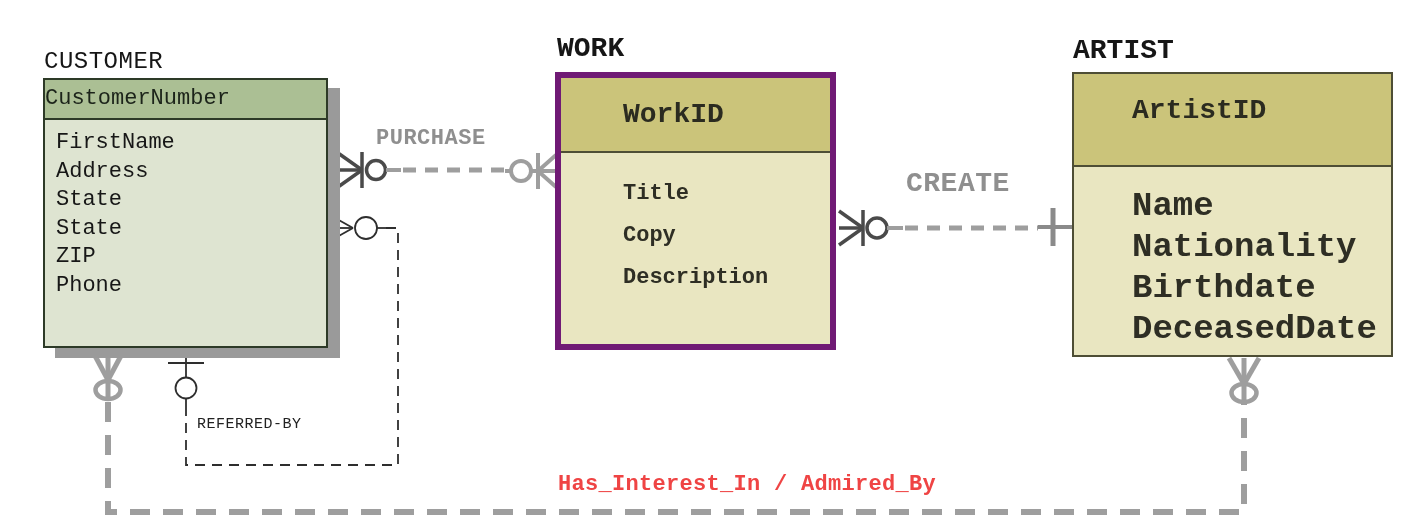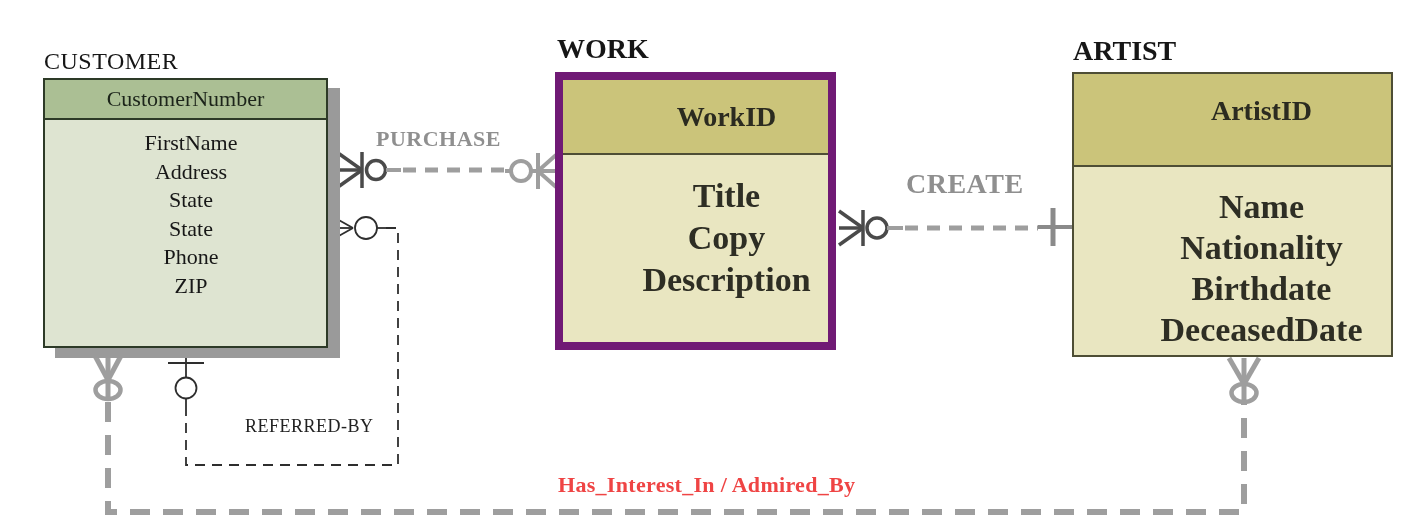--- a/index.html
+++ b/index.html
@@ -1,54 +1,53 @@
 <!DOCTYPE html>
 <html><head>
 <meta charset="utf-8">
 <style>
   html,body{margin:0;padding:0;background:#ffffff;}
   #canvas{
     position:relative;width:1405px;height:529px;overflow:hidden;background:#ffffff;
-    font-family:Liberation Serif, serif;
-    text-align:center;
+    font-family:Liberation Mono, monospace;
   }
   
   .entity-title{position:absolute;color:#161616;white-space:nowrap;}
   .t-customer{left:44px;top:48px;font-size:24px;font-weight:400;letter-spacing:0.5px;}
   .t-work{left:557px;top:33px;font-size:28px;font-weight:700;}
   .t-artist{left:1073px;top:35px;font-size:28px;font-weight:700;}
 
   .ebox{position:absolute;box-sizing:border-box;}
   .ebox .hdr{box-sizing:border-box;white-space:nowrap;overflow:hidden;}
   .ebox .attrs{box-sizing:border-box;}
   .ebox .attr{white-space:nowrap;}
 
   #box-customer{left:43px;top:78px;width:285px;height:270px;
     background:#dee4d1;border:2px solid #2d3a27;box-shadow:12px 10px 0 #9a9a9a;}
   #box-customer .hdr{height:40px;background:#abbf94;border-bottom:2px solid #2d3a27;
     line-height:38px;font-size:22px;color:#1c241a;}
   #box-customer .attrs{padding:9px 0 0 11px;font-size:22px;line-height:28.6px;color:#171717;}
 
   #box-work{left:555px;top:72px;width:281px;height:278px;
-    background:#e9e6c1;border:8px solid #701a75;}
+    background:#e9e6c1;border:6px solid #701a75;}
   #box-work .hdr{height:75px;background:#cbc47a;border-bottom:2px solid #4e4e35;
     line-height:73px;padding-left:62px;font-size:28px;font-weight:700;color:#2b2b20;}
-  #box-work .attrs{padding:20px 0 0 62px;font-size:34px;font-weight:700;line-height:42px;color:#2e2e24;}
+  #box-work .attrs{padding:20px 0 0 62px;font-size:22px;font-weight:700;line-height:42px;color:#2e2e24;}
 
   #box-artist{left:1072px;top:72px;width:321px;height:285px;
     background:#e9e6c1;border:2px solid #4e4e35;}
   #box-artist .hdr{height:93px;background:#cbc47a;border-bottom:2px solid #4e4e35;
     line-height:74px;padding-left:58px;font-size:28px;font-weight:700;color:#2b2b20;}
   #box-artist .attrs{padding:19px 0 0 58px;font-size:34px;font-weight:700;line-height:41px;color:#2e2e24;}
 
   
   .rel-label{position:absolute;white-space:nowrap;}
   .l-purchase{left:376px;top:126px;font-size:22px;font-weight:700;color:#8f8f8f;letter-spacing:0.5px;}
   .l-create{left:906px;top:168px;font-size:28px;font-weight:700;color:#8f8f8f;letter-spacing:0.5px;}
-  .l-referred{left:197px;top:416px;font-size:18px;font-weight:400;color:#222222;letter-spacing:0.5px;margin-left:48px;}
+  .l-referred{left:197px;top:416px;font-size:15px;font-weight:400;color:#222222;letter-spacing:0.5px;}
   .l-interest{left:558px;top:472px;font-size:22px;font-weight:700;color:#ef4444;letter-spacing:0.3px;}
 
   #connectors{position:absolute;left:0;top:0;width:1405px;height:529px;}
 </style>
 </head>
 <body>
 
 <div id="canvas">
 
   <svg id="connectors" viewBox="0 0 1405 529" xmlns="http://www.w3.org/2000/svg">
@@ -120,22 +119,22 @@
   <div class="entity-title t-work">WORK</div>
   <div class="entity-title t-artist">ARTIST</div>
 
   <div id="box-customer" class="ebox">
     <div class="hdr">CustomerNumber</div>
     <div class="attrs">
         <div class="attr">FirstName</div>
         <div class="attr">Address</div>
         <div class="attr">State</div>
         <div class="attr">State</div>
+        <div class="attr">ZIP</div>
         <div class="attr">Phone</div>
-        <div class="attr">ZIP</div>
       </div>
   </div>
 
   <div id="box-work" class="ebox">
     <div class="hdr">WorkID</div>
     <div class="attrs">
         <div class="attr">Title</div>
         <div class="attr">Copy</div>
         <div class="attr">Description</div>
       </div>

